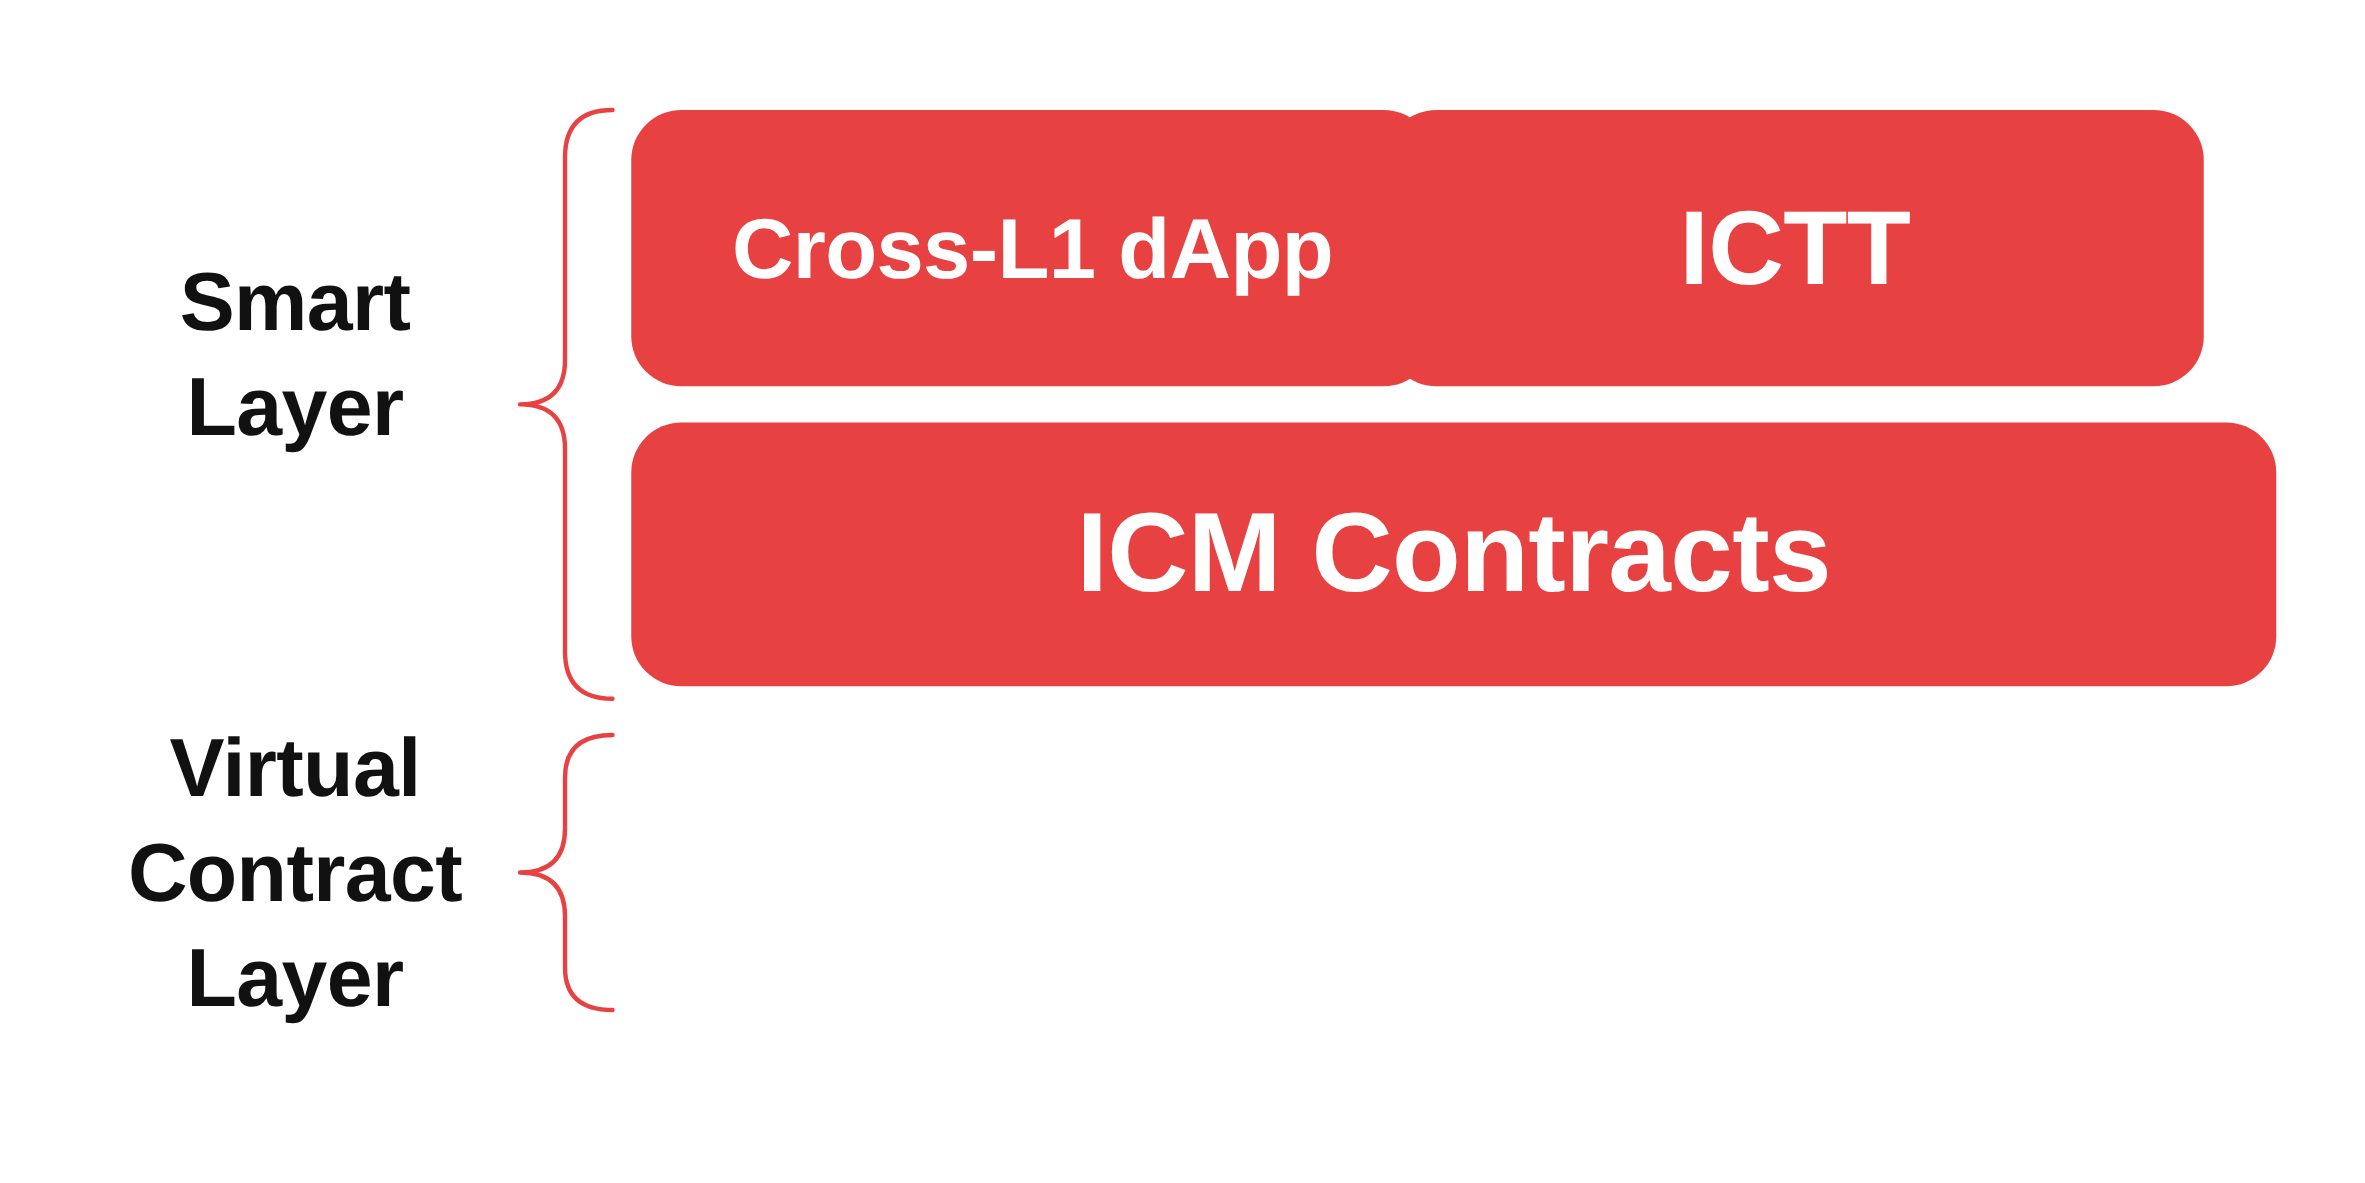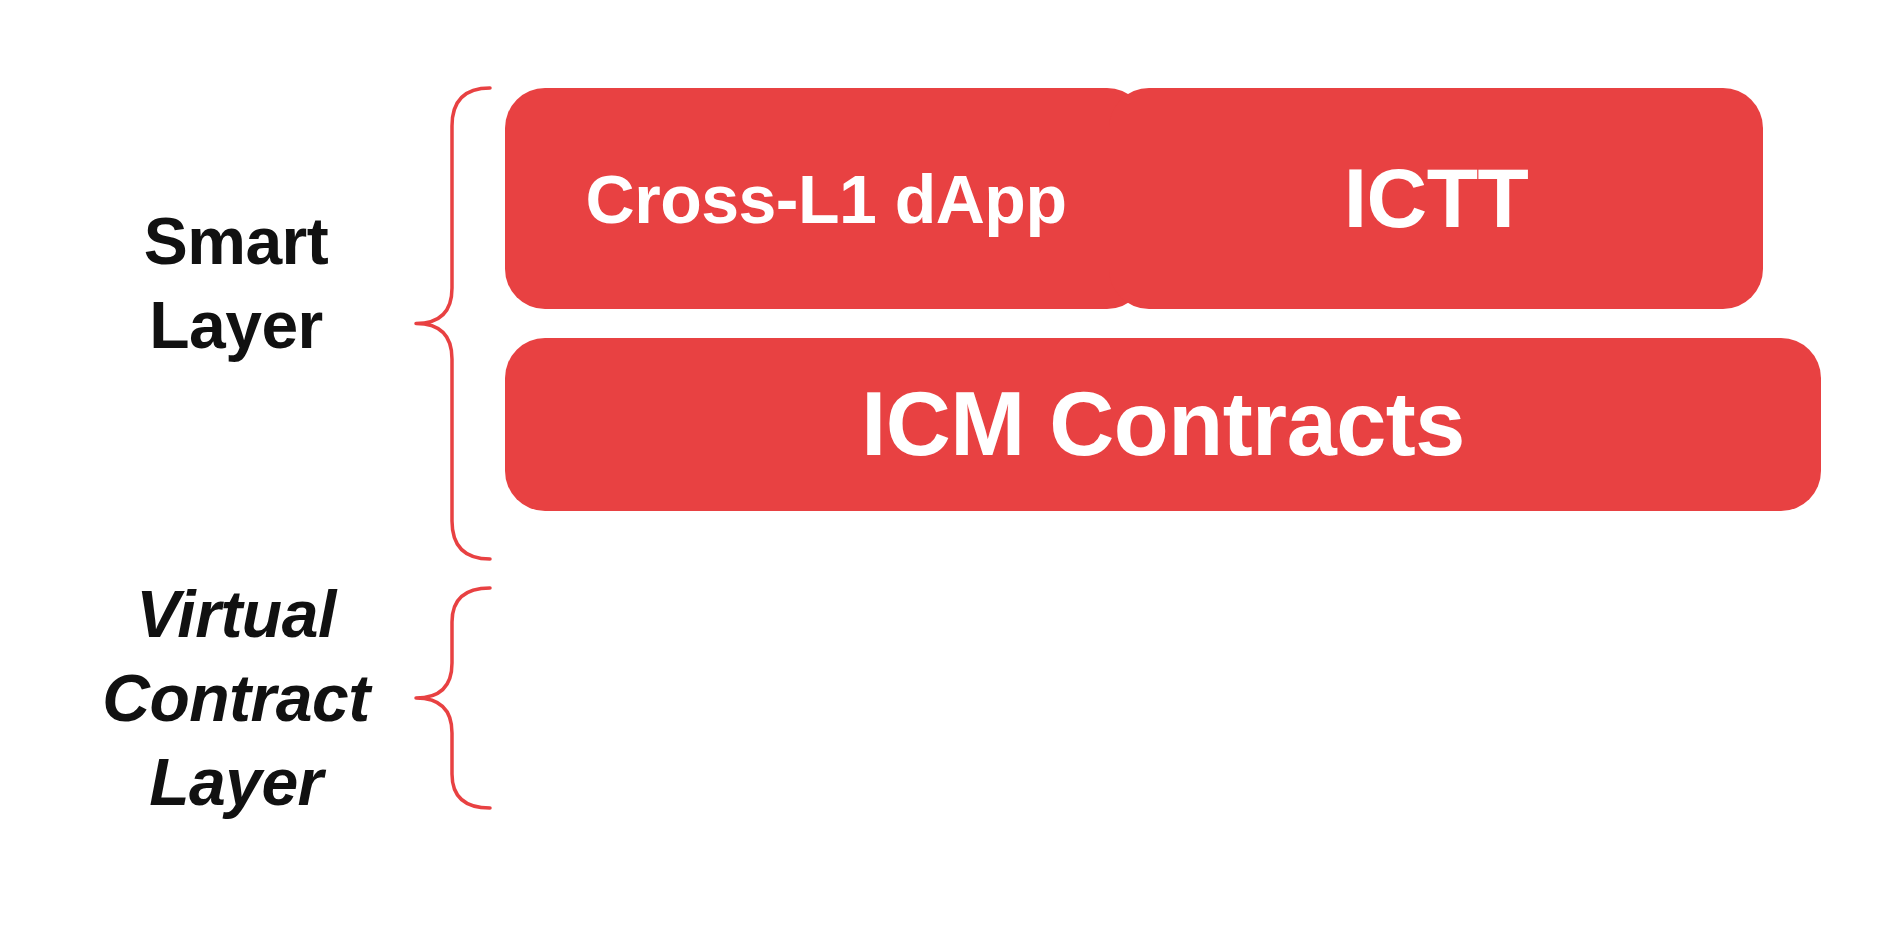--- a/index.html
+++ b/index.html
@@ -27,21 +27,21 @@
     width: 432px;
     text-align: center;
     font-weight: 700;
     font-size: 66px;
     line-height: 84px;
     color: var(--label-color);
     letter-spacing: -0.5px;
     padding-left: 40px;
   }
   .label-smart-contract { top: 199px; }
-  .label-virtual-machine { top: 572px; font-style: italic; }
+  .label-virtual-machine { top: 572px; }
 
   
   .brace-overlay {
     position: absolute;
     left: 0; top: 0;
     width: 1892px; height: 946px;
     pointer-events: none;
   }
   .brace-path {
     stroke: var(--accent);
@@ -58,21 +58,21 @@
     border-radius: 40px;
     display: flex;
     align-items: center;
     justify-content: center;
     color: var(--box-text);
     font-weight: 700;
     letter-spacing: -0.5px;
   }
   .box-dapp          { left: 505px;  top: 88px;  width: 642px;  height: 221px; font-size: 68px; }
   .box-ictt          { left: 1109px; top: 88px;  width: 654px;  height: 221px; font-size: 84px; }
-  .box-icm-contracts { left: 505px;  top: 338px; width: 1316px; height: 173px; font-size: 90px; }
+  .box-icm-contracts { left: 505px;  top: 338px; width: 1316px; height: 211px; font-size: 90px; }
   .box-icm           { left: 505px;  top: 588px; width: 1316px; height: 220px; font-size: 90px; }
 </style>
 </head>
 <body>
 
 <div class="canvas">
 
   <div class="layer-label label-smart-contract">
     <div>Smart</div>
     <div>Layer</div>

